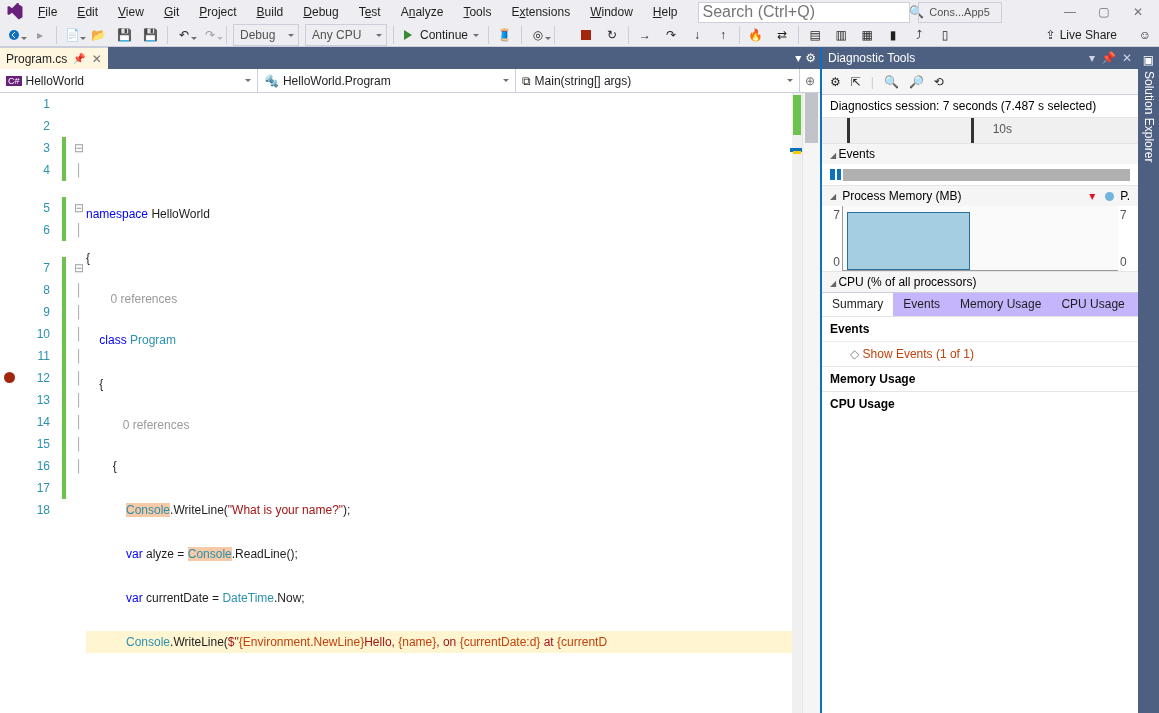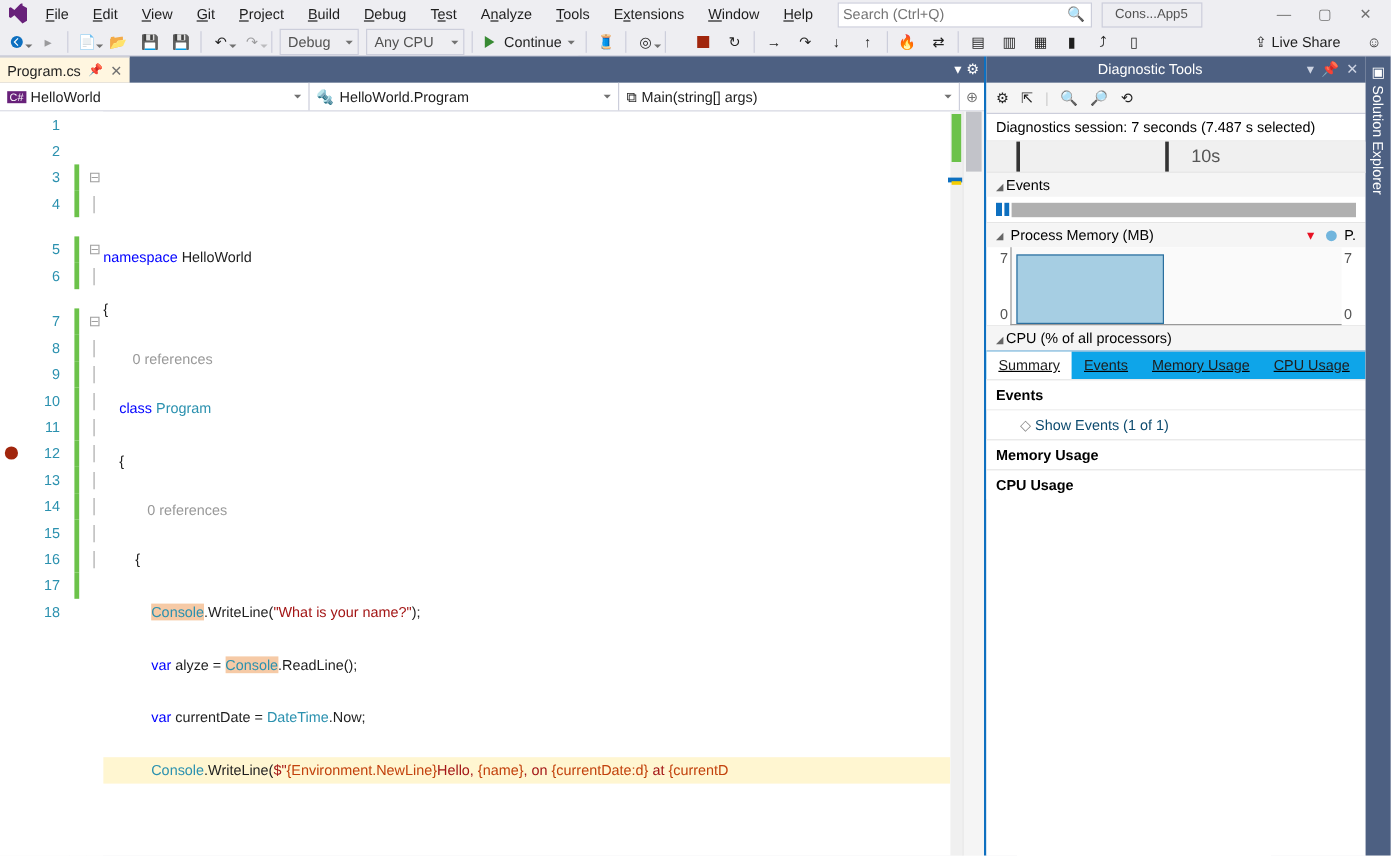--- a/index.html
+++ b/index.html
@@ -3,21 +3,21 @@
 <meta charset="utf-8">
 <style>
   * { margin:0; padding:0; box-sizing:border-box; font-family:"Segoe UI",Tahoma,sans-serif; font-size:12px; }
   body { width:1159px; height:713px; background:#eeeef2; overflow:hidden; display:flex; flex-direction:column; }
   
   .menubar { height:27px; background:#eeeef2; display:flex; align-items:center; padding:0 4px; gap:4px; }
   .vs-logo { width:22px; height:22px; display:flex; align-items:center; justify-content:center; }
   .menu-item { padding:4px 8px; color:#1e1e1e; cursor:default; }
   .menu-item u { text-decoration:underline; }
   .search-box { margin-left:8px; width:212px; height:21px; background:#fff; border:1px solid #cccedb; display:flex; align-items:center; padding:0 4px; }
-  .search-box input { border:none; outline:none; flex:1; font-size:12px; color:#717171; background:transparent; }
+  .search-box input { border:none; outline:none; flex:1; font-size:16px; color:#717171; background:transparent; }
   .title-btn { width:84px; height:21px; border:1px solid #cccedb; margin-left:4px; color:#525252; display:flex; align-items:center; justify-content:center; font-size:11px; }
   .wincontrols { margin-left:auto; display:flex; }
   .winctrl { width:34px; height:24px; display:flex; align-items:center; justify-content:center; color:#717171; }
   
   .toolbar { height:30px; background:#eeeef2; border-bottom:1px solid #cccedb; display:flex; align-items:center; padding:0 4px; gap:6px; }
   .tbtn { width:20px; height:20px; display:flex; align-items:center; justify-content:center; color:#1e1e1e; position:relative; }
   .tbtn.drop::after { content:""; border:3px solid transparent; border-top-color:#717171; position:absolute; right:-3px; bottom:2px; }
   .tsep { width:1px; height:18px; background:#cccedb; }
   .tcombo { border:1px solid #cccedb; height:22px; padding:0 16px 0 6px; color:#525252; display:flex; align-items:center; position:relative; background:#eeeef2; }
   .tcombo::after { content:""; border:3px solid transparent; border-top-color:#717171; position:absolute; right:4px; top:9px; }
@@ -53,50 +53,50 @@
   .codelens { color:#999; font-size:11px; line-height:16px; height:16px;}
   .current-line { background:#fff6d1; }
   .hilite { background:#f6caa6; }
   .editor-vscroll { width:18px; background:#f5f5f5; border-left:1px solid #e5e5e5; position:relative;}
   .editor-vscroll .thumb{position:absolute; left:2px; right:2px; top:0; height:50px; background:#c2c3c9;}
   .editor-overview{ width:10px; background:#f0f0f0; position:relative;}
   .editor-overview .g{position:absolute;left:1px;right:1px;height:40px;background:#6cc24a;top:2px;}
   .editor-overview .y{position:absolute;left:1px;right:1px;height:3px;background:#f5cc00;top:58px;}
   .editor-overview .b{position:absolute;left:-2px;right:-2px;height:4px;background:#0e70c0;top:55px;}
   
-  .panel-title { height:22px; background:#4d6082; color:#fff; display:flex; align-items:center; padding:0 6px; font-size:12px;text-align:center;}
+  .panel-title { height:22px; background:#4d6082; color:#fff; display:flex; align-items:center; padding:0 6px; font-size:12px;}
   .panel-title .tt { flex:1; }
   .panel-title .icons{display:flex; gap:6px; color:#ced4e3;}
   .diag-tools { height:26px; background:#f5f5f5; border-bottom:1px solid #cccedb; display:flex; align-items:center; gap:10px; padding:0 8px; color:#1e1e1e;}
   .diag-body { flex:1; background:#fff; overflow:hidden; display:flex; flex-direction:column; font-size:12px;}
   .diag-session { padding:4px 8px; border-bottom:1px solid #e5e5e5; }
   .timeline { height:26px; background:#f0f0f0; display:flex; border-bottom:1px solid #e5e5e5; position:relative;}
   .timeline .mark{position:absolute;top:0;bottom:0;width:1px;background:#333;}
   .timeline .mark.big{width:3px;}
-  .timeline .lbl{position:absolute;top:4px;color:#555;font-size:15px;}
+  .timeline .lbl{position:absolute;top:4px;color:#555;font-size:12px;}
   .section-hdr { padding:3px 8px; background:#f5f5f5; cursor:default; }
   .section-hdr::before{content:"◢ ";font-size:8px;color:#666;}
   .events-track { height:22px; display:flex; align-items:center; gap:2px; padding:2px 8px; border-bottom:1px solid #e5e5e5;}
   .events-track .pause{width:11px;height:11px;display:flex;gap:2px;} .events-track .pause span{flex:1;background:#0e70c0;}
   .events-track .bar{flex:1;height:12px;background:#b0b0b0;position:relative;}
   .pm-hdr { padding:3px 8px; display:flex; align-items:center; gap:6px; background:#f5f5f5;}
   .pm-hdr::before{content:"◢ ";font-size:8px;color:#666;}
   .pm-hdr .flag{margin-left:auto;color:#e81123;}
   .pm-hdr .dot{width:9px;height:9px;border-radius:50%;background:#71b5dd;margin-left:4px;}
   .chart-area{height:66px;display:flex;border-bottom:1px solid #e5e5e5;}
   .chart-area .yl,.chart-area .yr{width:20px;display:flex;flex-direction:column;justify-content:space-between;padding:2px 2px;color:#555;font-size:11px;}
   .chart-area .yl{text-align:right;} .chart-area .yr{text-align:left;}
   .chart-area .plot{flex:1;border-left:1px solid #999;border-bottom:1px solid #999;position:relative;background:#fafafa;}
   .chart-area .series{position:absolute;left:4px;right:54%;bottom:0;top:6px;background:#a6cee3;border:1px solid #2b6f9e;}
-  .subtabs { display:flex; height:24px; border-top:1px solid #cccedb; background:#0ea5e9;text-decoration:underline;}
+  .subtabs { display:flex; height:24px; border-top:1px solid #cccedb; background:#c4b5fd;}
   .subtabs span{padding:4px 10px;color:#1e1e1e;cursor:default;}
   .subtabs span.active{background:#fff;}
   .diag-list{}
   .diag-list .grp{padding:5px 8px;font-weight:600;border-top:1px solid #e5e5e5;background:#fff;}
-  .diag-list .itm{padding:5px 8px 5px 28px;border-top:1px solid #eee;color:#0c4a6e;}
+  .diag-list .itm{padding:5px 8px 5px 28px;border-top:1px solid #eee;color:#c2410c;}
   .diag-list .itm::before{content:"◇ ";color:#888;}
   
   .sol-explorer { width:21px; background:#4d6082; color:#fff; writing-mode:vertical-rl; text-align:center; padding:6px 2px; display:flex; align-items:center; justify-content:flex-start; gap:4px;}
   svg { display:block; }
 </style>
 </head>
 <body>
 
 <div class="menubar">
   <span class="vs-logo">

